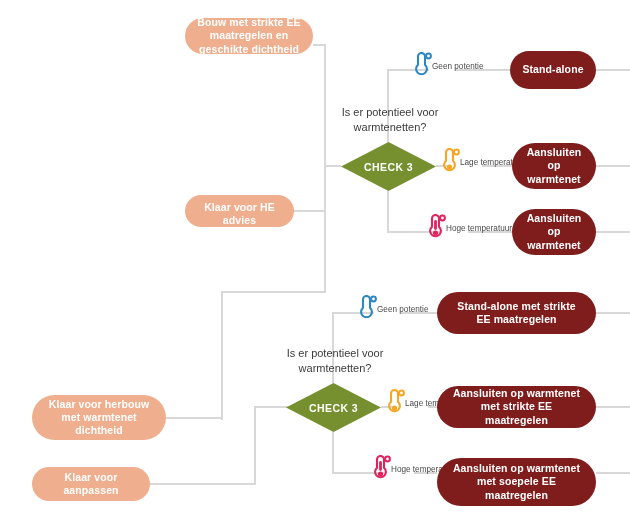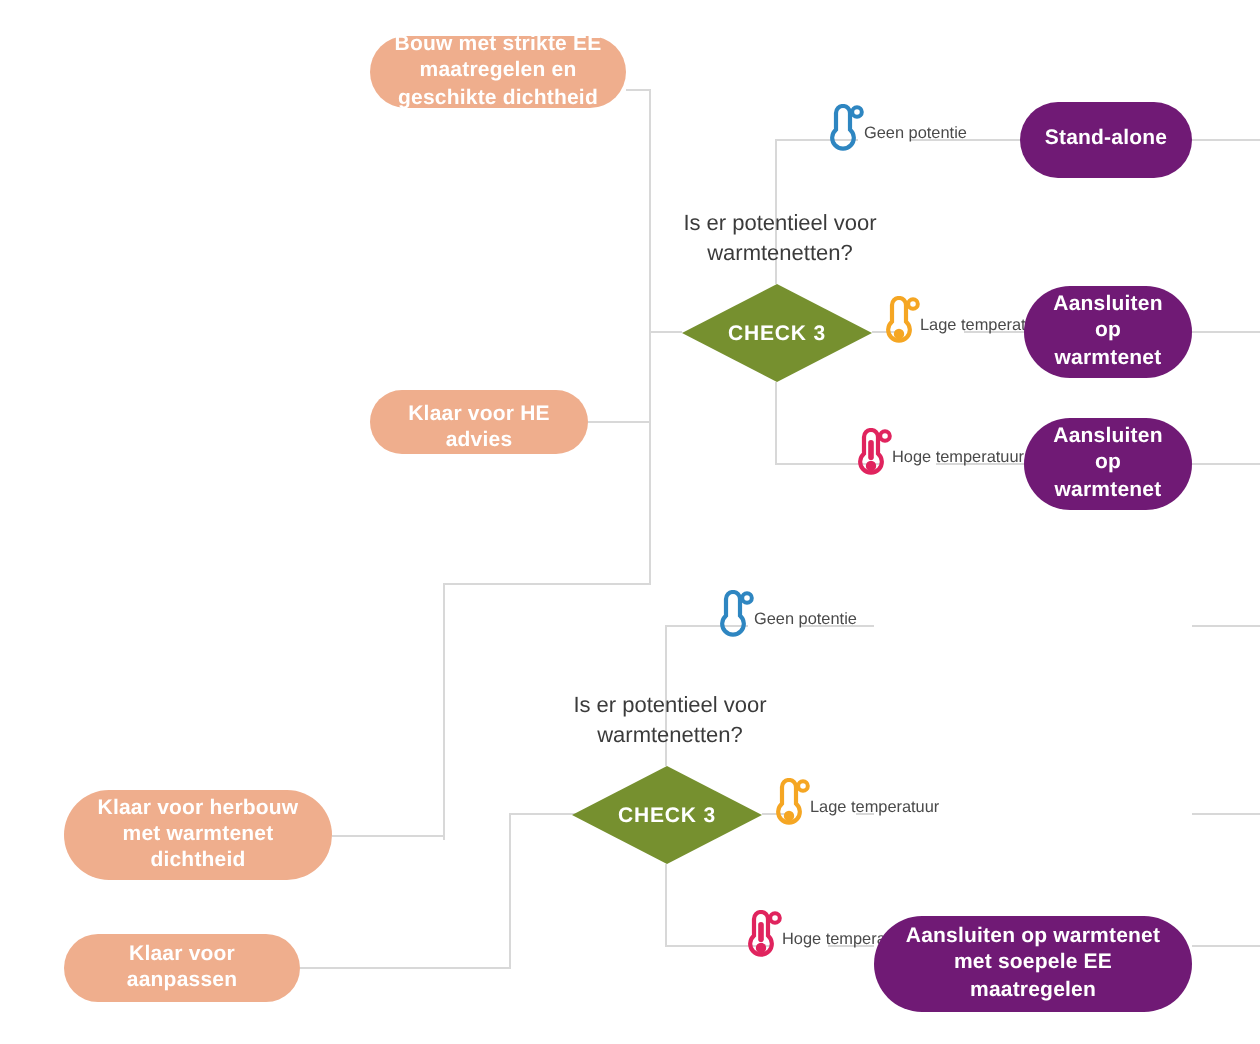--- a/index.html
+++ b/index.html
@@ -8,21 +8,21 @@
   #stage{position:relative;width:630px;height:522px;background:#fff;}
 
   svg.lines{position:absolute;left:0;top:0;width:630px;height:522px;pointer-events:none;}
 
   
   .node{position:absolute;box-sizing:border-box;display:flex;align-items:center;
         justify-content:center;text-align:center;color:#ffffff;font-weight:bold;
         line-height:1.25;border-radius:999px;}
 
   .pink{background:#EFAE8D;font-size:10.5px;letter-spacing:.1px;}
-  .orange{background:#701a75;font-size:10.5px;letter-spacing:.1px;}
+  .orange{background:#7f1d1d;font-size:10.5px;letter-spacing:.1px;}
 
   .diamond{position:absolute;display:flex;align-items:center;justify-content:center;
            background:#76902F;color:#fff;font-weight:bold;font-size:10.5px;
            letter-spacing:.4px;
            clip-path:polygon(50% 0%,100% 50%,50% 100%,0% 50%);}
 
   .question{position:absolute;color:#3b3b3b;font-size:11px;text-align:center;
             line-height:1.35;font-weight:normal;}
 
   .thermo{position:absolute;display:flex;flex-direction:row;align-items:center;}
@@ -169,19 +169,25 @@
   <div class="thermo" style="left:369px;top:455px;width:90px;">
     <svg width="22" height="26" viewBox="0 0 22 26">
       <path d="M8 4.5a3.5 3.5 0 0 1 7 0v8.3a5.4 5.4 0 1 1-7 0z" fill="none" stroke="#E0245E" stroke-width="2.1"></path>
       <circle cx="11.5" cy="19" r="2.6" fill="#E0245E"></circle>
       <rect x="10.1" y="6" width="2.8" height="10" rx="1.4" fill="#E0245E"></rect>
       <circle cx="18.5" cy="4" r="2.4" fill="none" stroke="#E0245E" stroke-width="2"></circle>
     </svg>
     <span class="cap">Hoge temperatuur</span>
   </div>
 
+  <div class="node orange" style="left:437px;top:292px;width:159px;height:42px;padding:0 12px;">
+    <span>Stand-alone met strikte EE maatregelen</span>
+  </div>
 
+  <div class="node orange" style="left:437px;top:386px;width:159px;height:42px;padding:0 12px;">
+    <span>Aansluiten op warmtenet met strikte EE maatregelen</span>
+  </div>
 
   <div class="node orange" style="left:437px;top:458px;width:159px;height:48px;padding:0 12px;">
     <span>Aansluiten op warmtenet met soepele EE maatregelen</span>
   </div>
 
 </div>
 
 </body></html>

